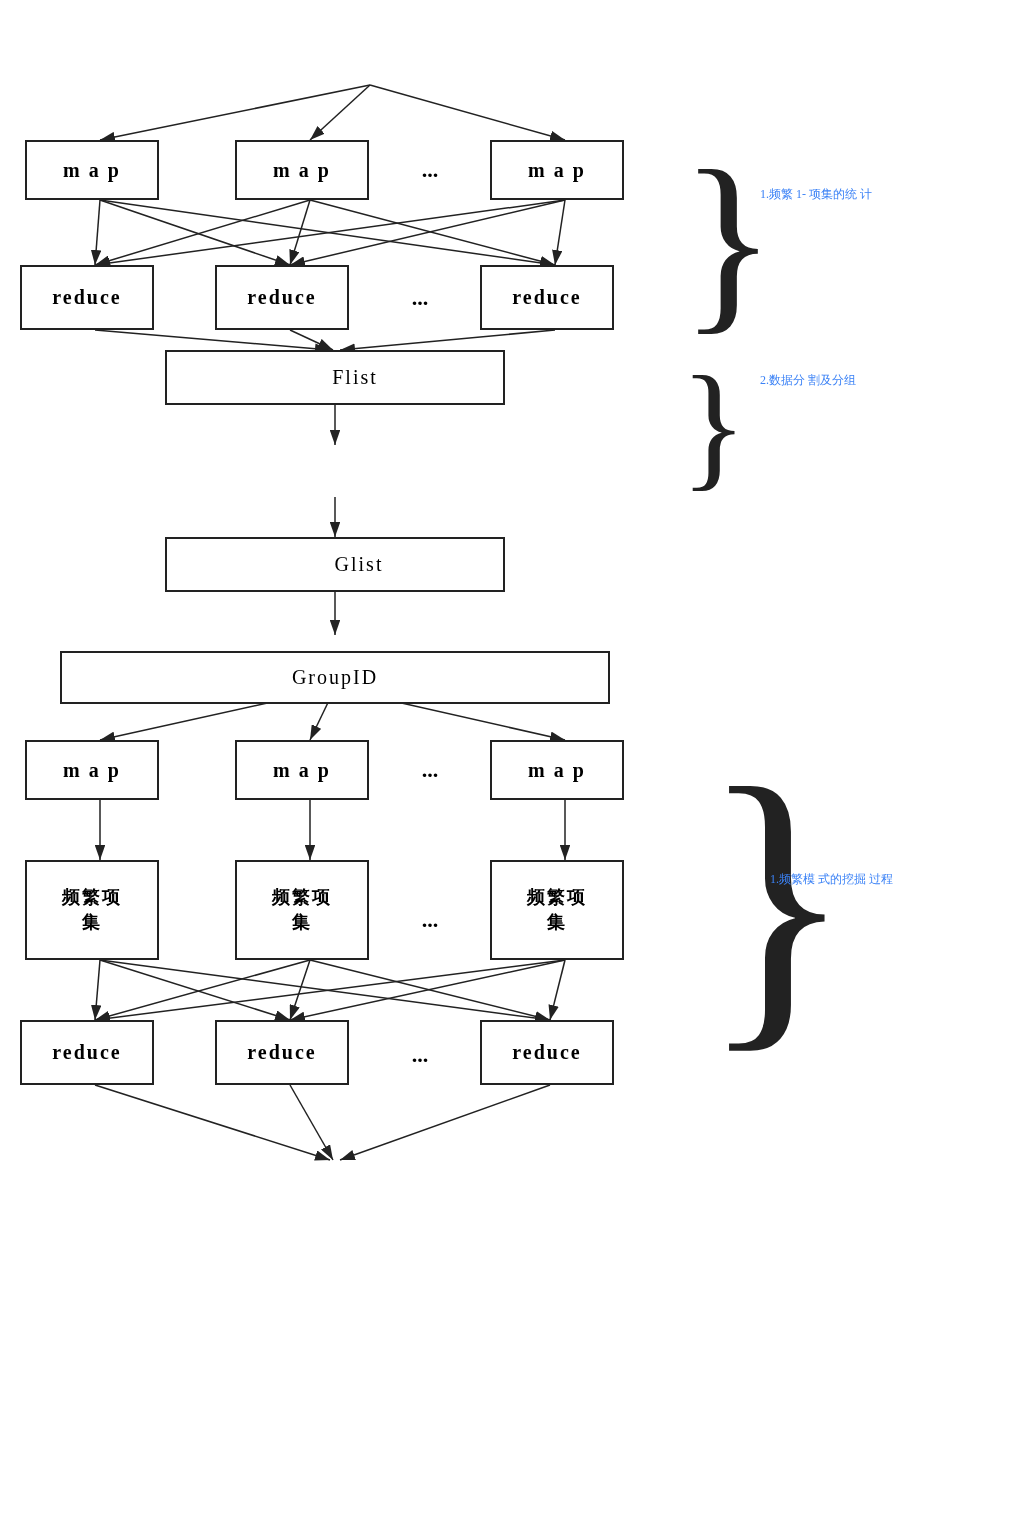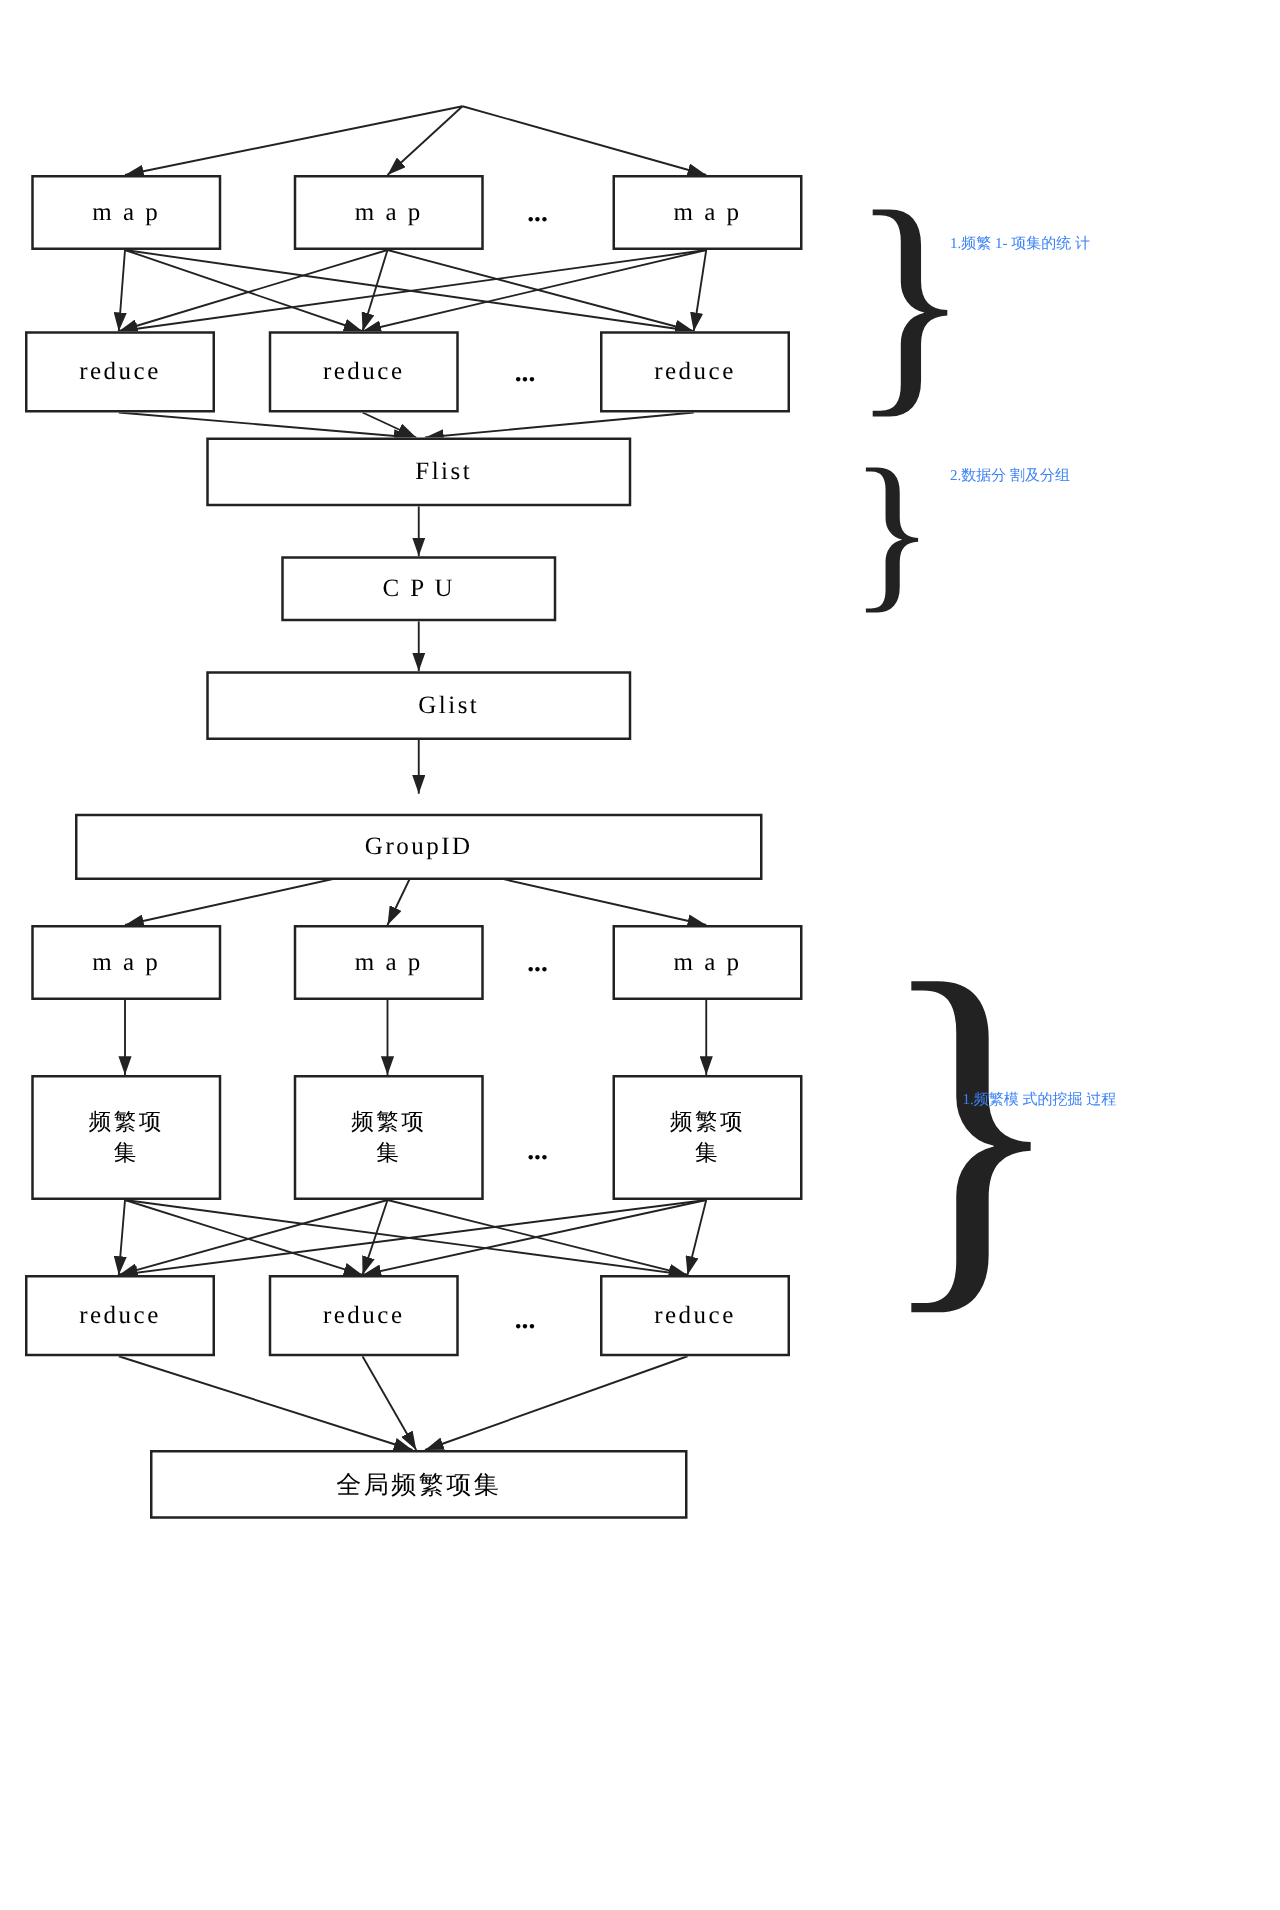--- a/index.html
+++ b/index.html
@@ -25,21 +25,22 @@
       align-items: center;
       justify-content: center;
       font-size: 20px;
       letter-spacing: 2px;
       text-align: center;
     }
     .box-wide {
       width: 340px;
     }
     .box-small {
-      width: 152px;
+      width: 134px;
+      font-weight: bold;
     }
     .box-medium {
       width: 220px;
     }
     .annotation {
       position: absolute;
       font-size: 12px;
       line-height: 1.5;
       color: #3b82f6;
     }
@@ -162,23 +163,20 @@
 
   <div class="brace" style="left:680px; top:140px; font-size:200px; line-height:1;">}</div>
   <div class="annotation" style="left:760px; top:185px;">1.频繁 1-
 项集的统
 计</div>
 
   <div class="box box-wide" style="left:165px; top:350px; height:55px;padding-left:40px;">
     <span>Flist</span>
   </div>
 
-  <div class="box box-medium" style="left:225px; top:445px; height:52px;">
-    <span>C P U</span>
-  </div>
 
   <div class="box box-wide" style="left:165px; top:537px; height:55px;padding-left:48px;">
     <span>Glist</span>
   </div>
 
   <div class="brace" style="left:680px; top:355px; font-size:140px; line-height:1;">}</div>
   <div class="annotation" style="left:760px; top:371px;">2.数据分
 割及分组</div>
 
   <div class="box" style="left:60px; top:635px; width:550px; height:53px;margin-top:16px;">
@@ -219,17 +217,14 @@
   <div class="dots" style="left:390px; top:1035px; width:60px; height:40px;">...</div>
   <div class="box box-small" style="left:480px; top:1020px; height:65px;">
     <span>reduce</span>
   </div>
 
   <div class="brace" style="left:700px; top:740px; font-size:320px; line-height:1; font-weight:100;">}</div>
   <div class="annotation" style="left:770px; top:870px;">1.频繁模
 式的挖掘
 过程</div>
 
-  <div class="box" style="left:120px; top:1160px; width:430px; height:55px;">
-    <span>全局频繁项集</span>
-  </div>
 
 </div>
 
 </body></html>

